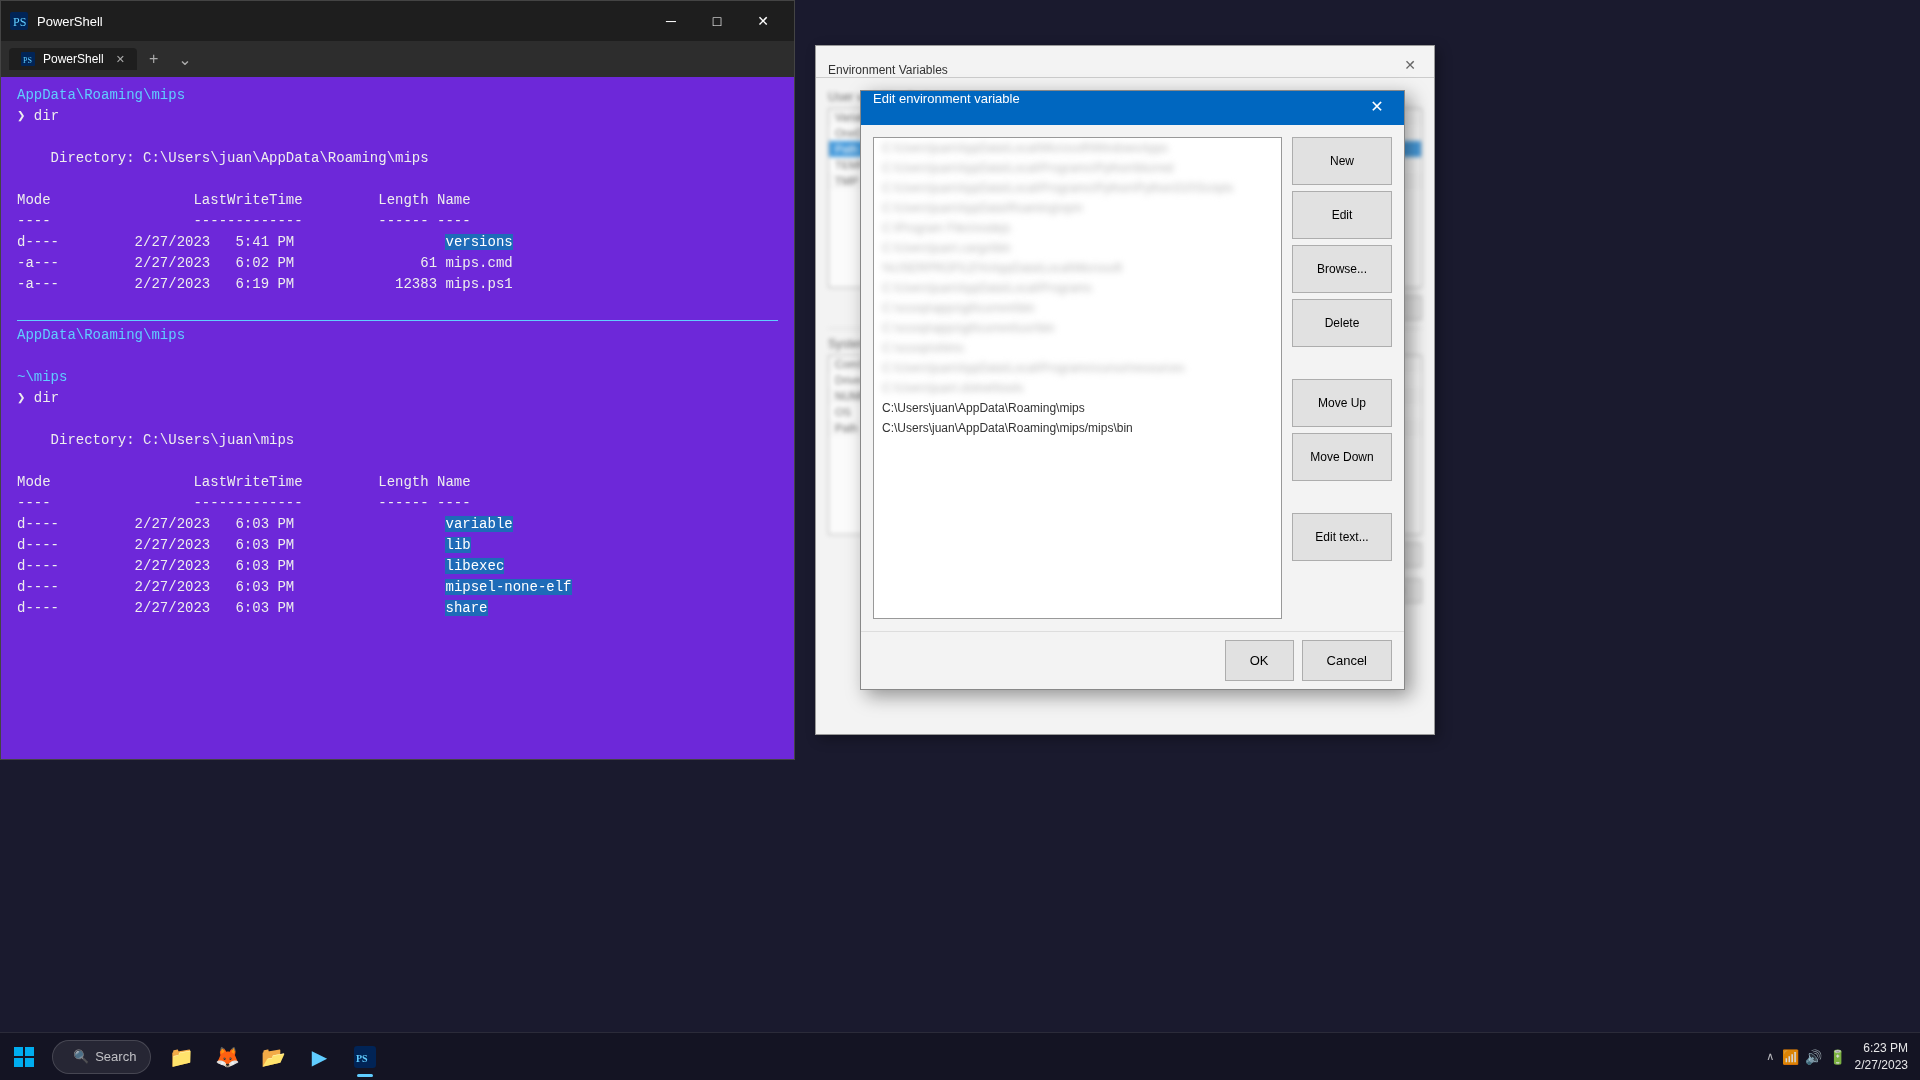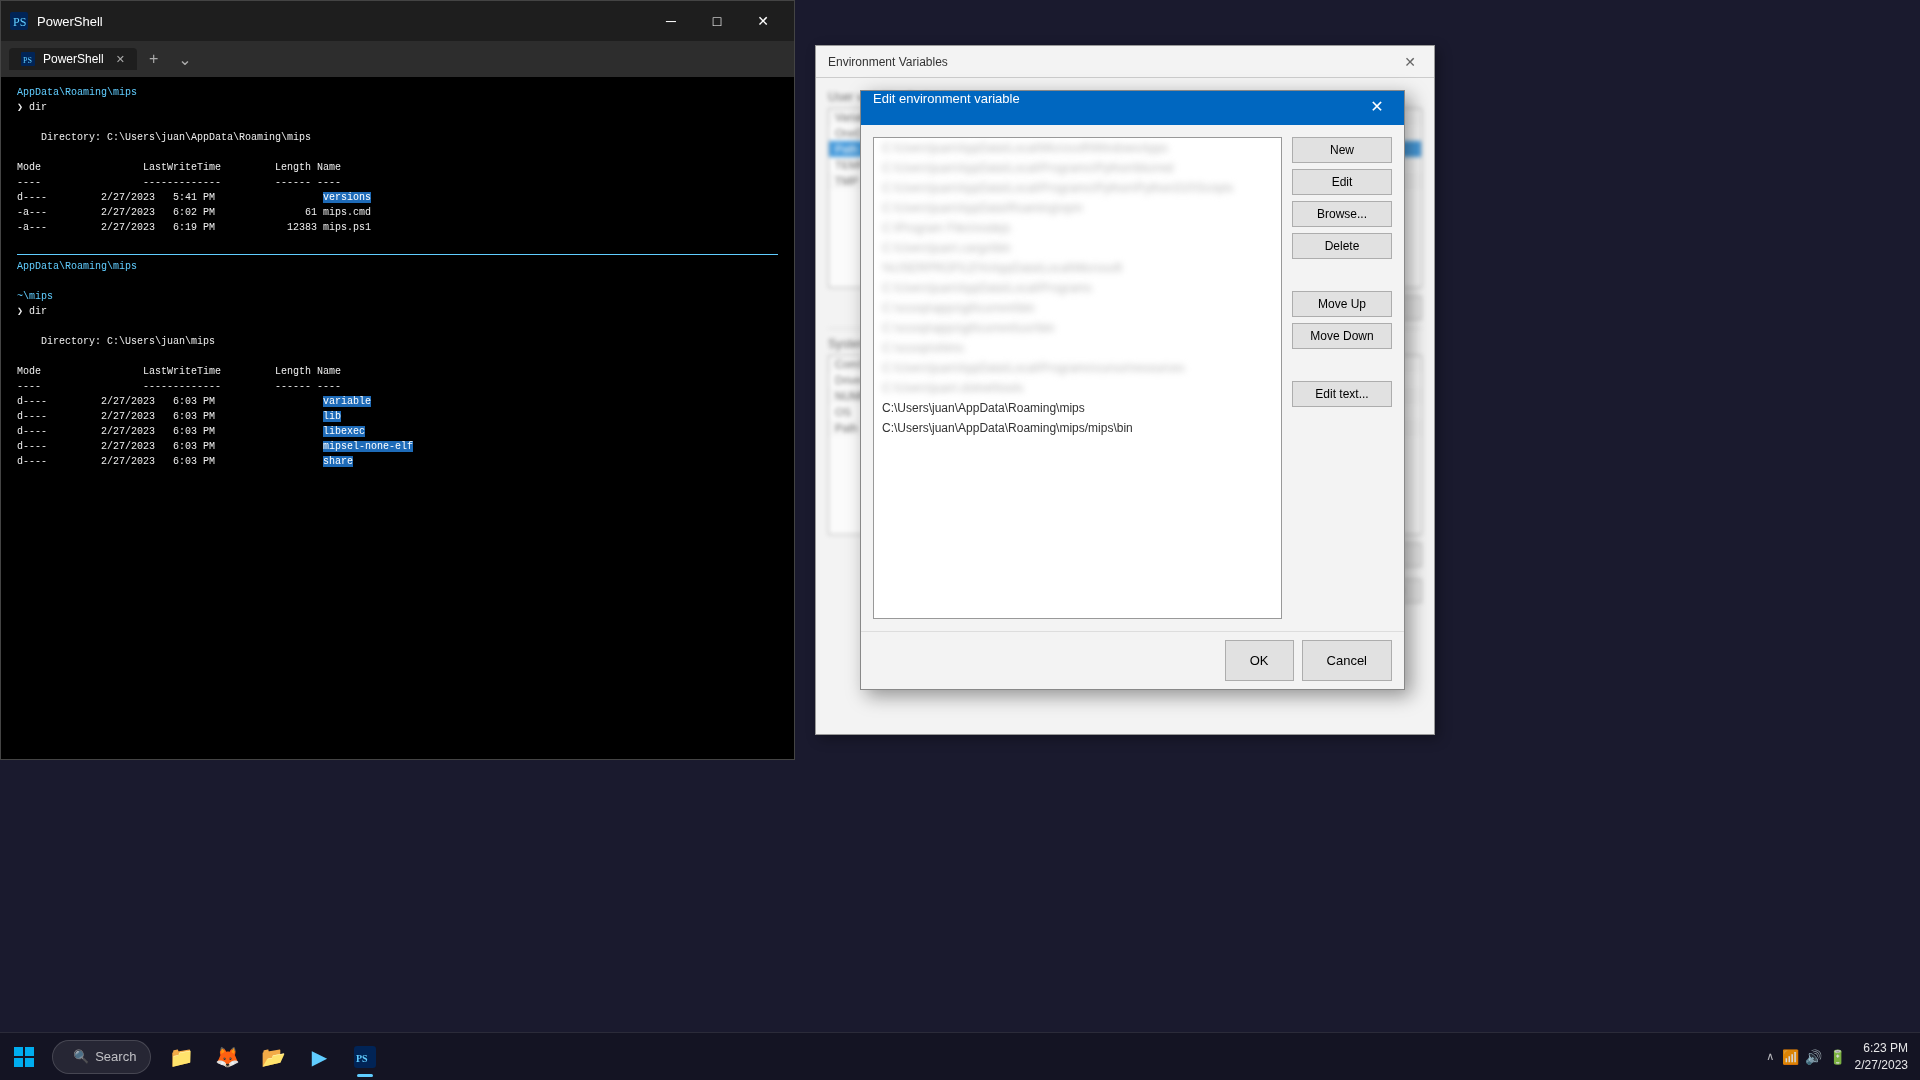--- a/index.html
+++ b/index.html
@@ -174,25 +174,25 @@
       cursor: pointer;
     }
     .ps-tab-add, .ps-tab-dropdown {
       color: #aaa;
       cursor: pointer;
       padding: 4px 8px;
       font-size: 16px;
     }
     .ps-content {
       flex: 1;
-      background: #000000;
+      background: #6d28d9;
       padding: 8px 16px;
       color: #eee;
       font-family: 'Consolas', 'Courier New', monospace;
-      font-size: 10px;
+      font-size: 14px;
       overflow: hidden;
     }
     .ps-line { line-height: 1.5; white-space: pre; }
     .ps-path { color: #60cdff; }
     .ps-prompt { color: #eee; }
     .ps-output { color: #eee; }
     .ps-highlight { background: #1e6bb8; color: #fff; }
     .ps-divider {
       border: none;
       border-top: 1px solid #60cdff;
@@ -209,21 +209,21 @@
       background: #f3f3f3;
       border: 1px solid #999;
       box-shadow: 4px 4px 12px rgba(0,0,0,0.3);
       display: flex;
       flex-direction: column;
     }
     .env-titlebar {
       height: 32px;
       background: #f3f3f3;
       display: flex;
-      align-items: center;
+      align-items: flex-end;
       padding: 0 12px;
       border-bottom: 1px solid #ccc;
     }
     .env-title {
       font-size: 12px;
       color: #333;
       flex: 1;
     }
     .env-close {
       width: 24px;
@@ -347,21 +347,21 @@
     .edit-list-item.path-item {
       color: #333;
     }
     .edit-right-buttons {
       display: flex;
       flex-direction: column;
       gap: 6px;
       width: 100px;
     }
     .edit-btn {
-      padding: 5px 8px;
+      padding: 16px 8px;
       font-size: 12px;
       background: #e1e1e1;
       border: 1px solid #adadad;
       cursor: pointer;
       text-align: center;
       white-space: nowrap;
     }
     .edit-footer {
       display: flex;
       justify-content: flex-end;

